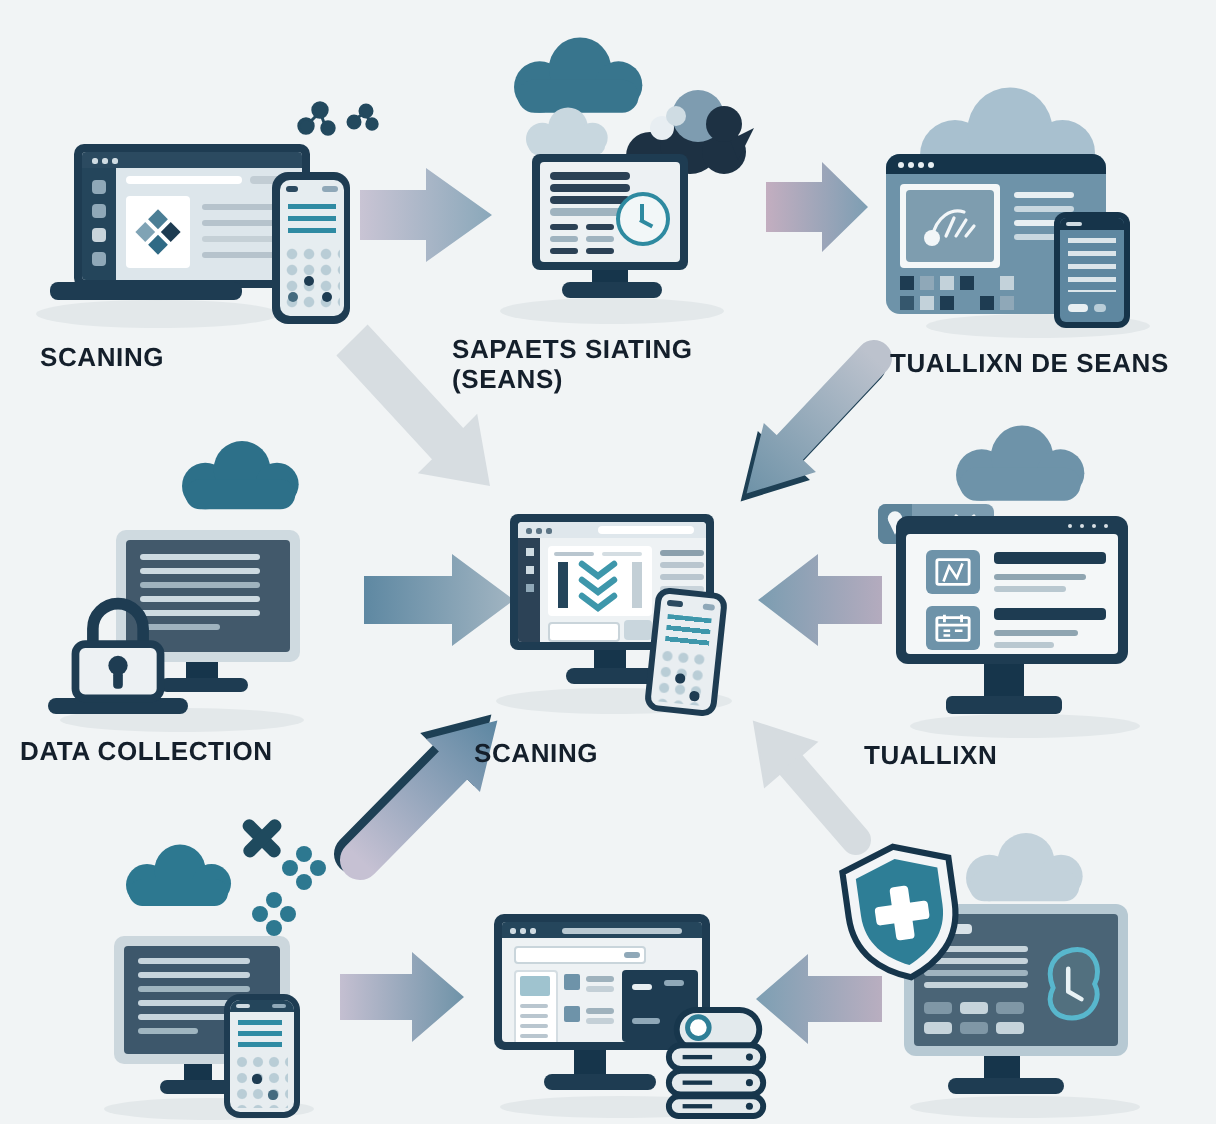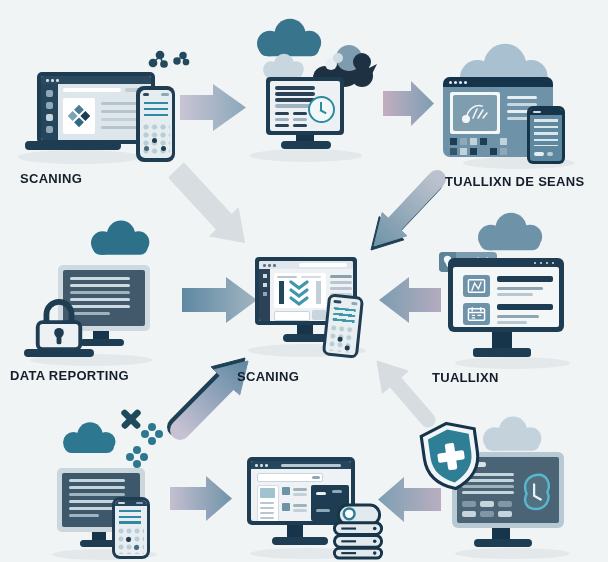--- a/index.html
+++ b/index.html
@@ -168,20 +168,22 @@
         <div class="ln" style="left:5px;top:31px;width:14px;height:3px;background:#2b4155;box-shadow:18px 0 0 #2b4155,0 6px 0 #9fb3bf,18px 6px 0 #9fb3bf,0 12px 0 #2b4155,18px 12px 0 #2b4155"></div>
         <div class="abs" style="right:5px;top:15px;width:23px;height:23px;border:2.5px solid #2e8aa0;border-radius:50%;background:#f2f7f8">
           <div class="abs" style="left:10px;top:4px;width:2px;height:9px;background:#2e8aa0"></div>
           <div class="abs" style="left:10px;top:11px;width:7px;height:2px;background:#2e8aa0;transform:rotate(28deg);transform-origin:left center"></div>
         </div>
       </div>
     </div>
     <div class="stand" style="left:296px;top:135px;width:18px;height:8px"></div>
     <div class="base" style="left:281px;top:141px;width:50px;height:8px"></div>
     <div class="label" style="left:226px;top:167px;width:160px">
+      <div>SAPAETS SIATING</div>
+      <div>(SEANS)</div>
     </div>
   </div>
 
   <div>
     <div class="shadow" style="left:463px;top:157px;width:112px;height:12px"></div>
     <svg class="abs" style="left:447px;top:40px" width="116" height="60" viewBox="0 0 84 48">
       <g fill="#a8c0cf">
           <circle cx="20" cy="30" r="14"></circle>
           <circle cx="42" cy="20" r="17"></circle>
           <circle cx="63" cy="29" r="13"></circle>
@@ -237,21 +239,21 @@
     </div>
     <div class="stand" style="left:93px;top:331px;width:16px;height:9px"></div>
     <div class="base" style="left:80px;top:339px;width:44px;height:7px"></div>
     <div class="base" style="left:24px;top:349px;width:70px;height:8px"></div>
     <svg class="abs" style="left:30px;top:294px" width="58" height="62" viewBox="0 0 60 64">
       <path d="M17 31 V21 a13 13 0 0 1 26 0 V31" stroke="#1e3c52" stroke-width="6" fill="none"></path>
       <rect x="8" y="29" width="44" height="28" rx="5" fill="#edf1f3" stroke="#1e3c52" stroke-width="4"></rect>
       <circle cx="30" cy="40" r="5" fill="#1e3c52"></circle>
       <rect x="27.5" y="43" width="5" height="9" rx="2" fill="#1e3c52"></rect>
     </svg>
-    <div class="label" style="left:10px;top:368px;width:180px">DATA REPORTING</div>
+    <div class="label" style="left:10px;top:368px;width:180px">DATA COLLECTION</div>
   </div>
 
   <div>
     <div class="shadow" style="left:248px;top:344px;width:118px;height:13px"></div>
     <div class="frame" style="left:255px;top:257px;width:102px;height:68px;border-radius:4px">
       <div class="screen" style="left:4px;top:4px;right:4px;bottom:4px;background:#eef2f4">
         <div class="abs" style="left:0;top:0;right:0;height:8px;background:#dfe7ec">
           <div class="abs" style="left:4px;top:3px;width:2.5px;height:2.5px;border-radius:50%;background:#5b7485;box-shadow:5px 0 0 #5b7485,10px 0 0 #5b7485"></div>
           <div class="ln" style="left:40px;top:2px;width:48px;height:4px;background:#ffffff"></div>
         </div>

